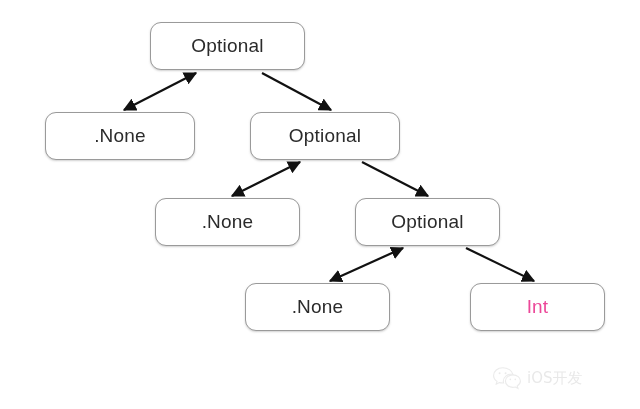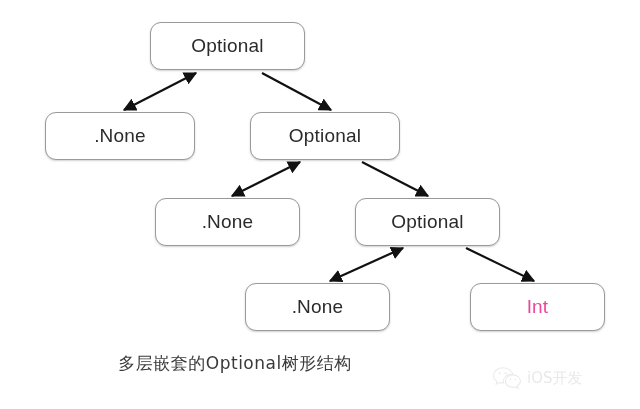--- a/index.html
+++ b/index.html
@@ -125,21 +125,20 @@
         <span class="node-label">Optional</span>
       </div>
       <div class="node" style="left: 245px; top: 283px; width: 145px; height: 48px; border-color: rgb(154, 154, 154); color: rgb(43, 43, 43);">
         <span class="node-label">.None</span>
       </div>
       <div class="node" style="left: 470px; top: 283px; width: 135px; height: 48px; border-color: rgb(154, 154, 154); color: #ec4899;">
         <span class="node-label">Int</span>
       </div>
     </div>
 
-  <div class="caption">多层嵌套的Optional树形结构</div>
 
   <div class="watermark">
     <div class="watermark-logo">
       <svg viewBox="0 0 34 28" width="30" height="26" xmlns="http://www.w3.org/2000/svg">
         <path d="M12.2 2.4C6.4 2.4 1.8 6.3 1.8 11.1c0 2.7 1.5 5.1 3.9 6.7L4.8 21l3.6-1.8c1.2 0.3 2.5 0.5 3.8 0.5 0.3 0 0.6 0 0.9 0 -0.2-0.7-0.3-1.4-0.3-2.1 0-4.5 4.4-8.1 9.8-8.1 0.3 0 0.7 0 1 0.1C22.7 5.6 18 2.4 12.2 2.4z" fill="none" stroke="#bdbdbd" stroke-width="1.3"></path>
         <circle cx="8.6" cy="8.6" r="1.1" fill="#bdbdbd"></circle>
         <circle cx="15.4" cy="8.6" r="1.1" fill="#bdbdbd"></circle>
         <path d="M32.2 17.5c0-3.9-3.8-7.1-8.5-7.1s-8.5 3.2-8.5 7.1c0 3.9 3.8 7.1 8.5 7.1 1 0 1.9-0.2 2.8-0.4l2.9 1.5 -0.8-2.6C30.8 21.8 32.2 19.8 32.2 17.5z" fill="none" stroke="#bdbdbd" stroke-width="1.3"></path>
         <circle cx="20.8" cy="15.6" r="0.9" fill="#bdbdbd"></circle>
         <circle cx="26.4" cy="15.6" r="0.9" fill="#bdbdbd"></circle>

